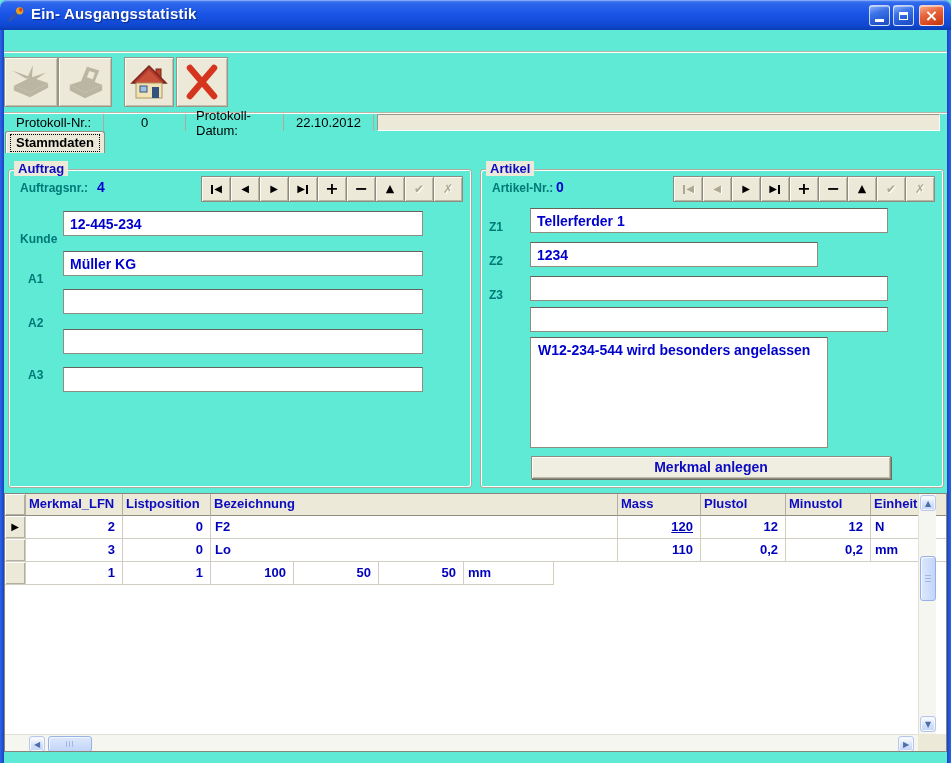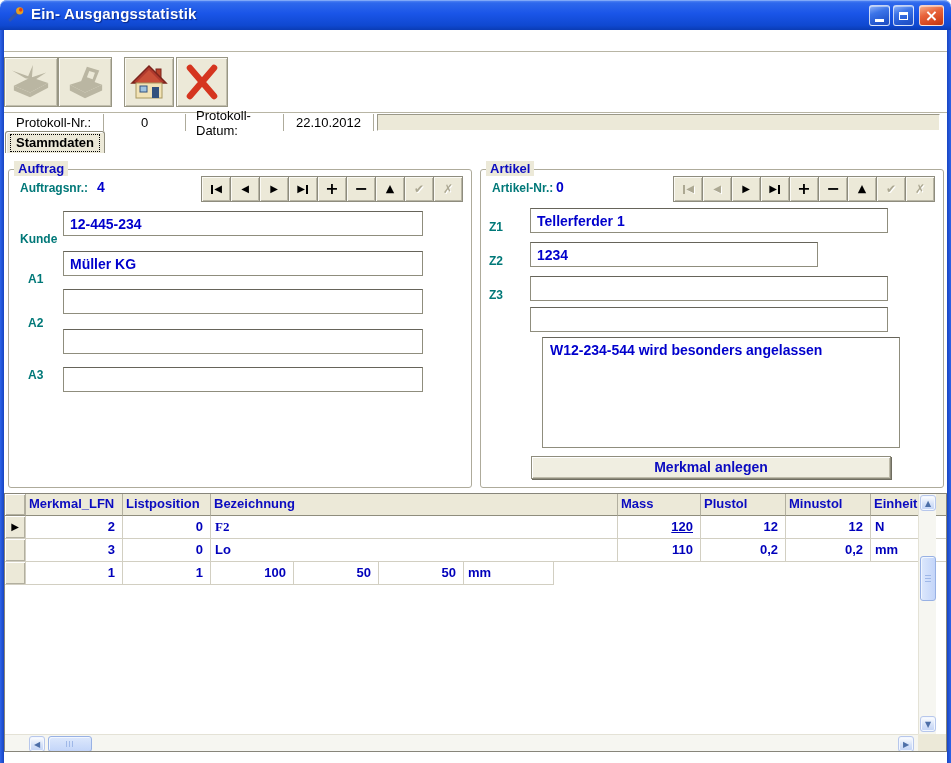--- a/index.html
+++ b/index.html
@@ -1,17 +1,17 @@
 <!DOCTYPE html>
 <html><head>
 <meta charset="utf-8">
 <style>
   html,body{margin:0;padding:0;background:#10266E;}
   *{box-sizing:border-box;}
-  .window{position:relative;width:951px;height:763px;background:#ffffff;overflow:hidden;
+  .window{position:relative;width:951px;height:763px;background:#5eead4;overflow:hidden;
           font-family:"Liberation Sans",sans-serif;color:#000;}
   
   .titlebar{position:absolute;left:0;top:0;width:951px;height:30px;border-radius:7px 7px 0 0;
     background:linear-gradient(180deg,#5A8CF6 0%,#2E68EC 10%,#1A55E8 45%,#0F48D0 85%,#0A3CB4 100%);
     box-shadow:inset 0 1px 0 #7FA8F8;}
   .app-icon{position:absolute;left:8px;top:6px;width:17px;height:17px;}
   .title-text{position:absolute;left:31px;top:5px;font-size:15px;font-weight:bold;color:#fff;
     text-shadow:1px 1px 1px #0A2A8C;letter-spacing:.2px;}
   .winbtn{position:absolute;top:5px;width:21px;height:21px;border-radius:3px;border:1px solid rgba(255,255,255,.75);
     display:flex;align-items:center;justify-content:center;
@@ -253,42 +253,42 @@
         <i class="ck">✗</i>
       </div>
     </div>
   <input class="edit" style="left: 530px; top: 208px; width: 358px;" value="Tellerferder 1">
   <input class="edit" style="left: 530px; top: 242px; width: 288px;" value="1234">
   <input class="edit" style="left: 530px; top: 276px; width: 358px;" value="">
   <input class="edit" style="left: 530px; top: 307px; width: 358px;" value="">
   <span class="tlabel" style="left:489px;top:220px;">Z1</span>
   <span class="tlabel" style="left:489px;top:254px;">Z2</span>
   <span class="tlabel" style="left:489px;top:288px;">Z3</span>
-  <div class="memo" style="left:530px;top:337px;width:358px;height:111px;margin-left:12px;">W12-234-544 wird besonders angelassen</div>
+  <div class="memo" style="left:530px;top:337px;width:298px;height:111px;">W12-234-544 wird besonders angelassen</div>
   <div class="btn-merkmal">Merkmal anlegen</div>
 
   <div class="grid">
     <div class="ghead" id="grid-header">
         <div class="gh gind" style="width: 21px;"></div>
         <div class="gh" style="width: 97px;">Merkmal_LFN</div>
         <div class="gh" style="width: 88px;">Listposition</div>
         <div class="gh" style="width: 407px;">Bezeichnung</div>
         <div class="gh" style="width: 83px;">Mass</div>
         <div class="gh" style="width: 85px;">Plustol</div>
         <div class="gh" style="width: 85px;">Minustol</div>
         <div class="gh" style="width: 90px;">Einheit</div>
       </div>
     <div class="grows" id="grid-rows">
         <div class="grow">
           <div class="gc gind" style="width: 21px;">
             <span class="arr">▶</span>
           </div>
           <div class="gc num" style="width: 97px;">2</div>
           <div class="gc num" style="width: 88px;">0</div>
-          <div class="gc txt" style="width: 407px; font-family: Liberation Serif, serif;">F2</div>
+          <div class="gc txt" style="width: 407px;">F2</div>
           <div class="gc num" style="width: 83px; text-decoration: underline;">120</div>
           <div class="gc num" style="width: 85px;">12</div>
           <div class="gc num" style="width: 85px;">12</div>
           <div class="gc txt" style="width: 90px;">N</div>
         </div>
         <div class="grow">
           <div class="gc gind" style="width: 21px;"></div>
           <div class="gc num" style="width: 97px;">3</div>
           <div class="gc num" style="width: 88px;">0</div>
           <div class="gc txt" style="width: 407px;">Lo</div>

